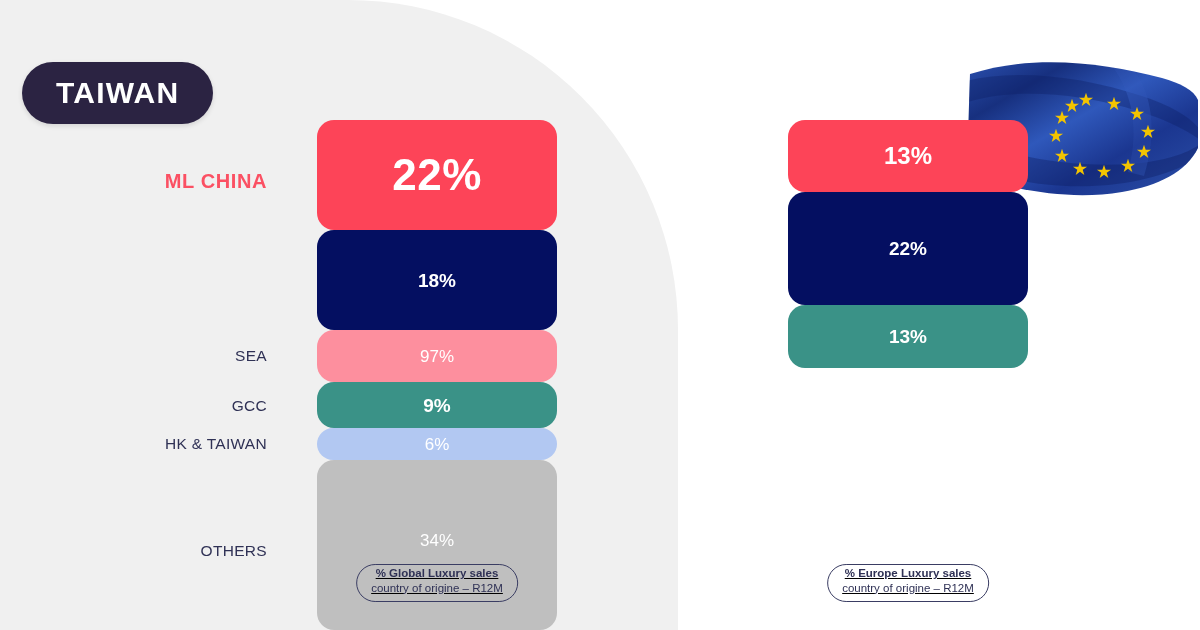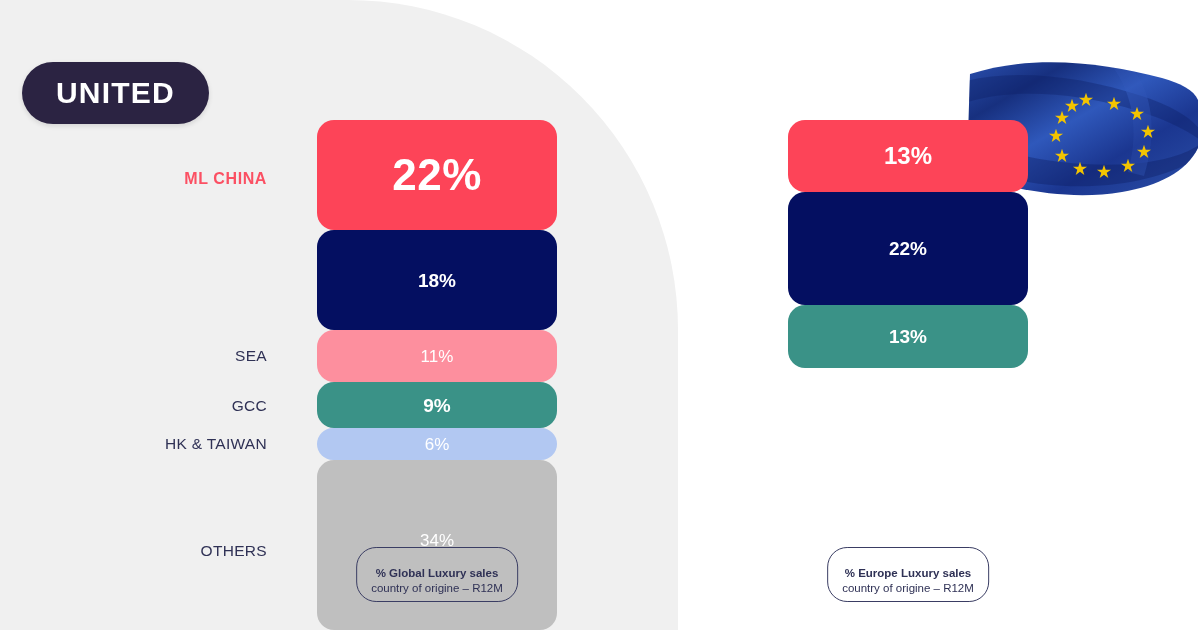--- a/index.html
+++ b/index.html
@@ -66,45 +66,45 @@
   .seg-val.sm{ font-size:17px; font-weight:normal; }
 
   
   .labels{ position:absolute; left:0; top:120px; width:292px; bottom:0; }
   .cat-label{
     position:absolute; right:0; width:292px;
     text-align:right; padding-right:25px;
     font-size:15.5px; color:#2f3155; letter-spacing:.3px;
     white-space:nowrap;
   }
-  .cat-label.accent{ color:#fb5063; font-weight:bold; font-size:16px; letter-spacing:.6px; }
+  .cat-label.accent{ color:#fb5063; font-weight:bold; font-size:20px; letter-spacing:.6px; }
 
   
   .caption{
     position:absolute; left:50%; transform:translateX(-50%);
     bottom:28px;
     border:1.4px solid #3a3d63; border-radius:20px;
     background:transparent;
-    padding:18px 14px 6px;
-    text-align:center; white-space:nowrap;
+    padding:1px 14px 6px;
+    text-align:center; white-space:nowrap;text-decoration:underline;
   }
   .caption .c1{ font-size:11.5px; font-weight:bold; color:#2f3155; line-height:1.25; display:block; }
   .caption .c2{ font-size:11.5px; color:#2f3155; line-height:1.25; display:block; }
 </style>
 </head>
 <body>
 
 <div id="stage">
 
   <div class="bg-panel">
     <div class="bg-panel-inner"></div>
   </div>
 
   <div class="region-pill">
-    <span>UNITED</span>
+    <span>TAIWAN</span>
   </div>
 
   <div class="flag-wrap">
     <svg viewBox="0 0 238 150" xmlns="http://www.w3.org/2000/svg" aria-hidden="true">
       <defs>
         <linearGradient id="fg" x1="0" y1="0" x2="1" y2="1">
           <stop offset="0%" stop-color="#2a4fae"></stop>
           <stop offset="22%" stop-color="#17307f"></stop>
           <stop offset="45%" stop-color="#2f58bb"></stop>
           <stop offset="68%" stop-color="#1b3690"></stop>
@@ -178,21 +178,21 @@
     </div>
 
     <div class="bar bar-global">
       <div class="seg" style="height:110px;background:#fd4458">
         <span class="seg-val xl">22%</span>
       </div>
       <div class="seg" style="height:100px;background:#040f61">
         <span class="seg-val md">18%</span>
       </div>
       <div class="seg" style="height:52px;background:#fd8f9e">
-        <span class="seg-val sm">11%</span>
+        <span class="seg-val sm">97%</span>
       </div>
       <div class="seg" style="height:46px;background:#3a9287">
         <span class="seg-val md">9%</span>
       </div>
       <div class="seg" style="height:32px;background:#b2c8f2">
         <span class="seg-val sm">6%</span>
       </div>
       <div class="seg" style="flex:1 1 auto;background:#bfbfbf;align-items:flex-start;padding-top:72px">
         <span class="seg-val sm">34%</span>
       </div>

